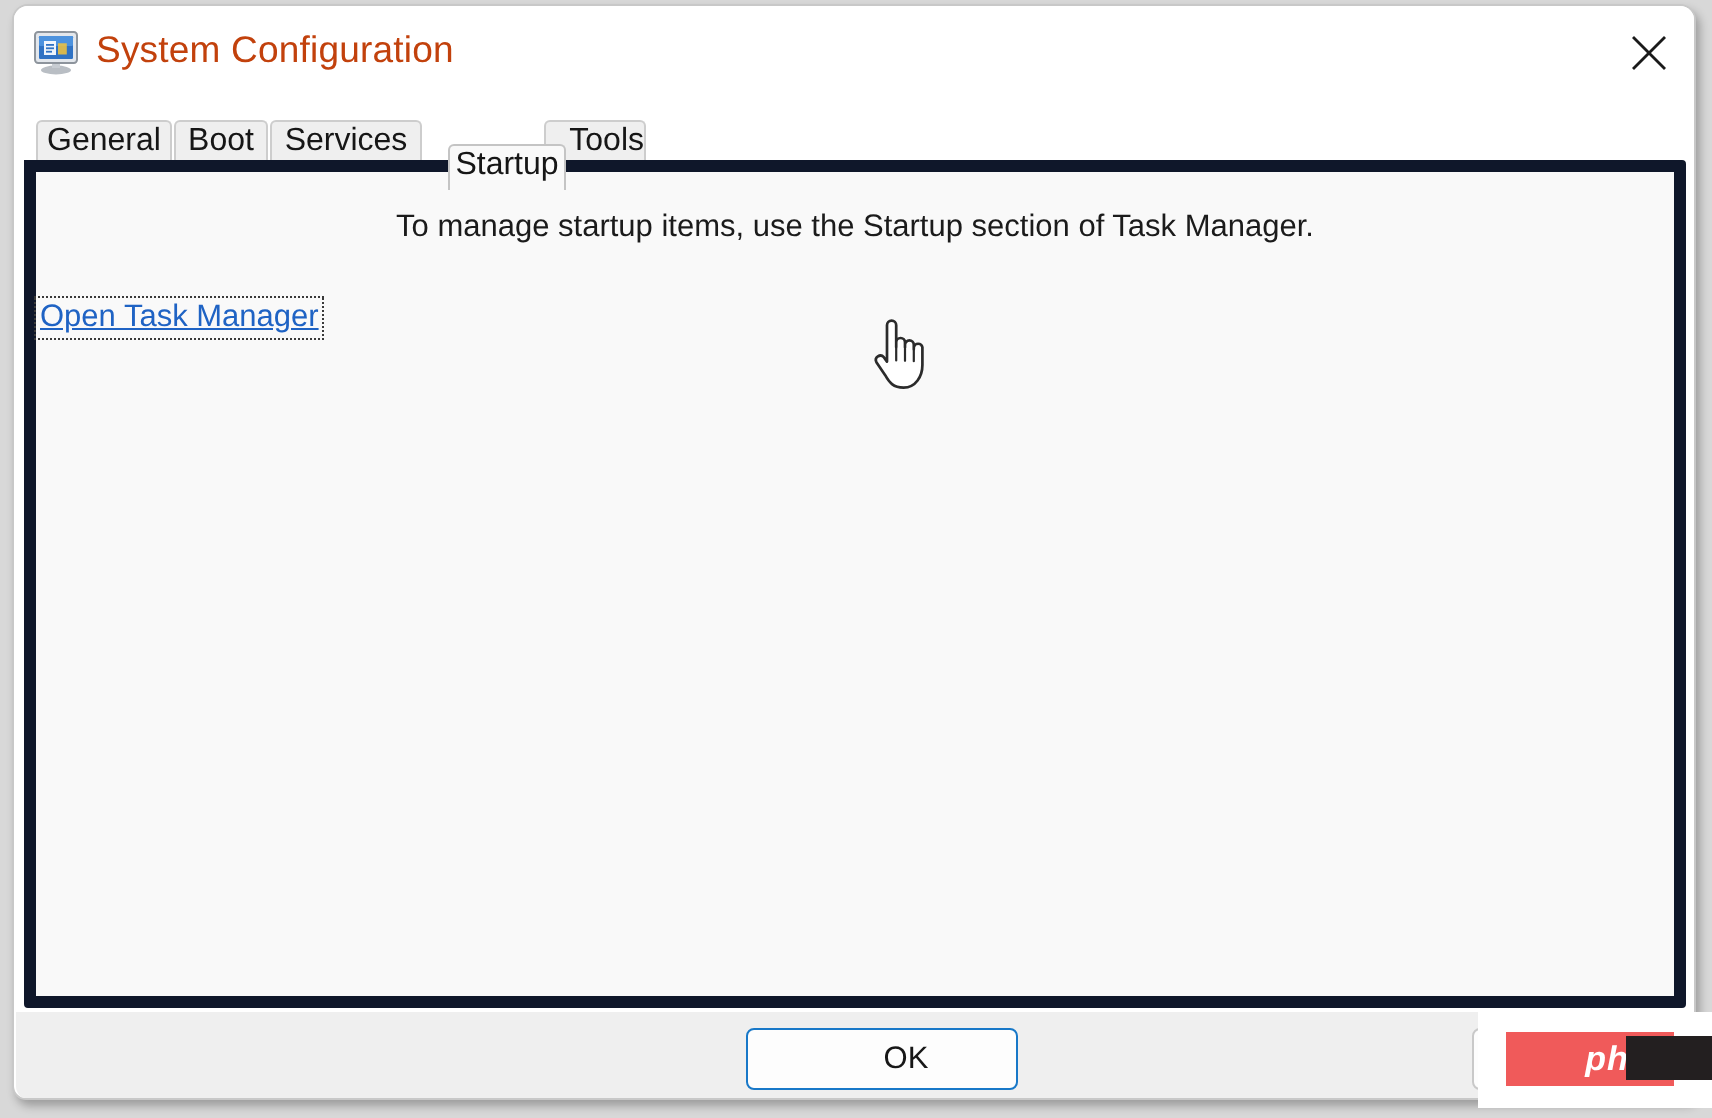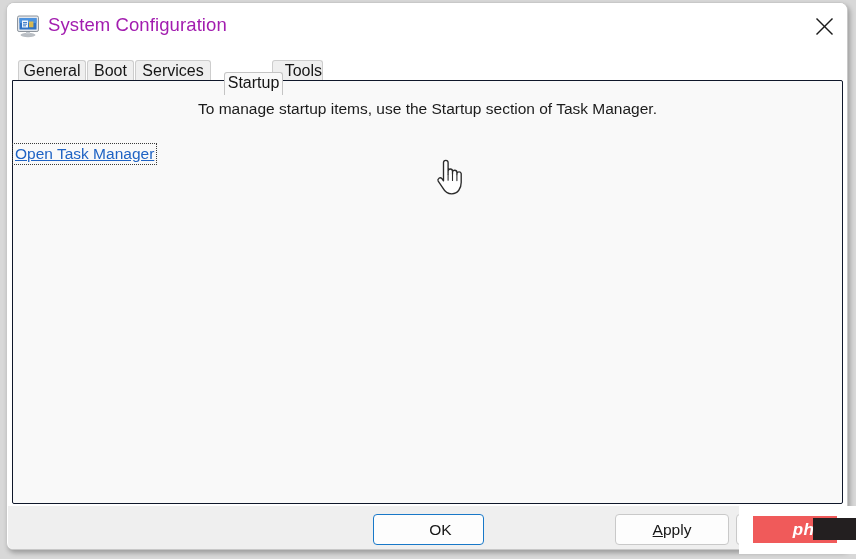--- a/index.html
+++ b/index.html
@@ -41,21 +41,21 @@
     left: 8px;
     top: 10px;
     width: 26px;
     height: 26px;
   }
   #title-text {
     position: absolute;
     left: 41px;
     top: 11px;
     font-size: 18.5px;
-    color: #a21caf;
+    color: #c2410c;
     letter-spacing: 0.1px;
     white-space: nowrap;
   }
   #close-button {
     position: absolute;
     right: 0px;
     top: 0px;
     width: 46px;
     height: 46px;
     display: flex;
@@ -101,21 +101,21 @@
 
   
   #content {
     position: absolute;
     left: 5px;
     top: 77px;
     width: 831px;
     height: 424px;
     box-sizing: border-box;
     background: #f9f9f9;
-    border: 1px solid #0f172a;
+    border: 6px solid #0f172a;
     border-radius: 0 2px 2px 2px;
   }
   #content-message {
     position: absolute;
     top: 19px;
     left: 0;
     width: 100%;
     text-align: center;
     font-size: 15.5px;
     color: #1b1b1b;
@@ -269,28 +269,25 @@
 
     <div id="content-message">To manage startup items, use the Startup section of Task Manager.</div>
 
     <div id="task-manager-link-wrap">
       <span id="task-manager-link">Open Task Manager</span>
     </div>
   </div>
 
   <div id="footer">
 
-    <div class="dlg-button primary" style="left:365px; width:111px;padding-left:24px;">
+    <div class="dlg-button primary" style="left:365px; width:136px;padding-left:24px;">
       <span>OK</span>
     </div>
 
 
-    <div class="dlg-button" style="left:607px; width:114px;">
-      <span><span class="accel">A</span>pply</span>
-    </div>
 
     <div class="dlg-button" style="left:728px; width:114px;">
       <span></span>
     </div>
   </div>
 
 </div>
 
 <div id="cursor">
   <svg width="34" height="40" viewBox="0 0 34 40" xmlns="http://www.w3.org/2000/svg">

